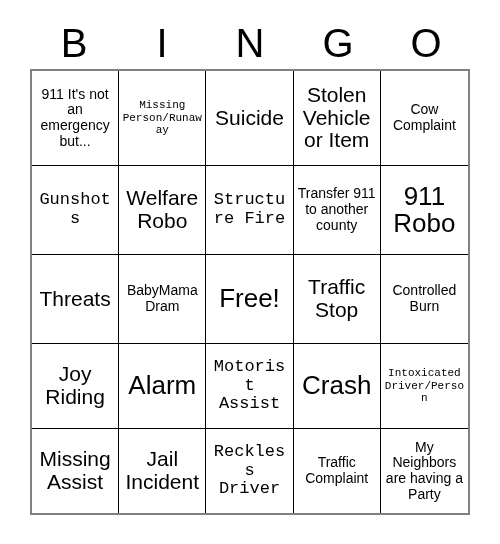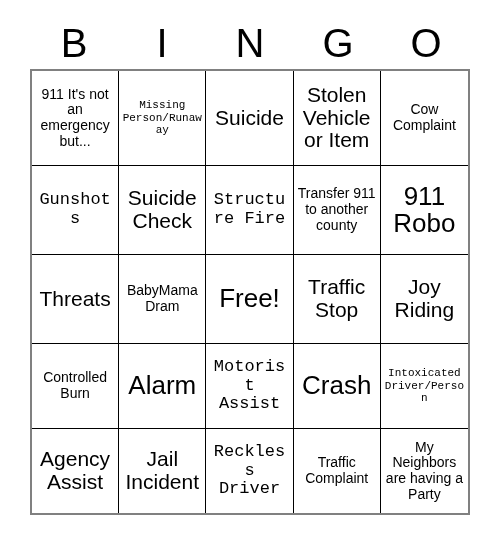--- a/index.html
+++ b/index.html
@@ -108,21 +108,21 @@
       <div class="cell sz-l">
         <span class="cell-text">Stolen Vehicle or Item</span>
       </div>
       <div class="cell sz-s">
         <span class="cell-text">Cow Complaint</span>
       </div>
       <div class="cell sz-m">
         <span class="cell-text">Gunshots</span>
       </div>
       <div class="cell sz-l">
-        <span class="cell-text">Suicide Check</span>
+        <span class="cell-text">Welfare Robo</span>
       </div>
       <div class="cell sz-m">
         <span class="cell-text">Structure Fire</span>
       </div>
       <div class="cell sz-s">
         <span class="cell-text">Transfer 911 to another county</span>
       </div>
       <div class="cell sz-xl">
         <span class="cell-text">911 Robo</span>
       </div>
@@ -131,40 +131,40 @@
       </div>
       <div class="cell sz-s">
         <span class="cell-text">BabyMama Dram</span>
       </div>
       <div class="cell sz-xl">
         <span class="cell-text">Free!</span>
       </div>
       <div class="cell sz-l">
         <span class="cell-text">Traffic Stop</span>
       </div>
+      <div class="cell sz-s">
+        <span class="cell-text">Controlled Burn</span>
+      </div>
       <div class="cell sz-l">
         <span class="cell-text">Joy Riding</span>
-      </div>
-      <div class="cell sz-s">
-        <span class="cell-text">Controlled Burn</span>
       </div>
       <div class="cell sz-xl">
         <span class="cell-text">Alarm</span>
       </div>
       <div class="cell sz-m">
         <span class="cell-text">Motorist Assist</span>
       </div>
       <div class="cell sz-xl">
         <span class="cell-text">Crash</span>
       </div>
       <div class="cell sz-xs">
         <span class="cell-text">Intoxicated Driver/Person</span>
       </div>
       <div class="cell sz-l">
-        <span class="cell-text">Agency Assist</span>
+        <span class="cell-text">Missing Assist</span>
       </div>
       <div class="cell sz-l">
         <span class="cell-text">Jail Incident</span>
       </div>
       <div class="cell sz-m">
         <span class="cell-text">Reckless Driver</span>
       </div>
       <div class="cell sz-s">
         <span class="cell-text">Traffic Complaint</span>
       </div>

